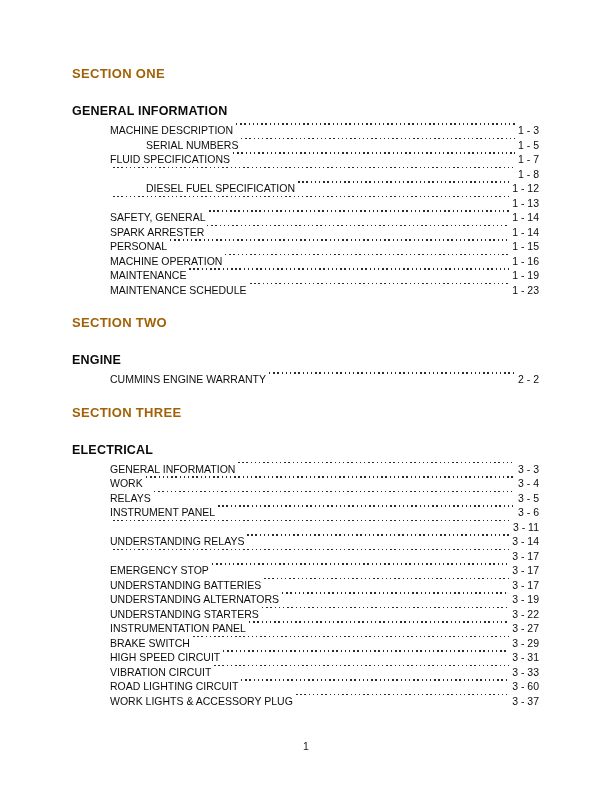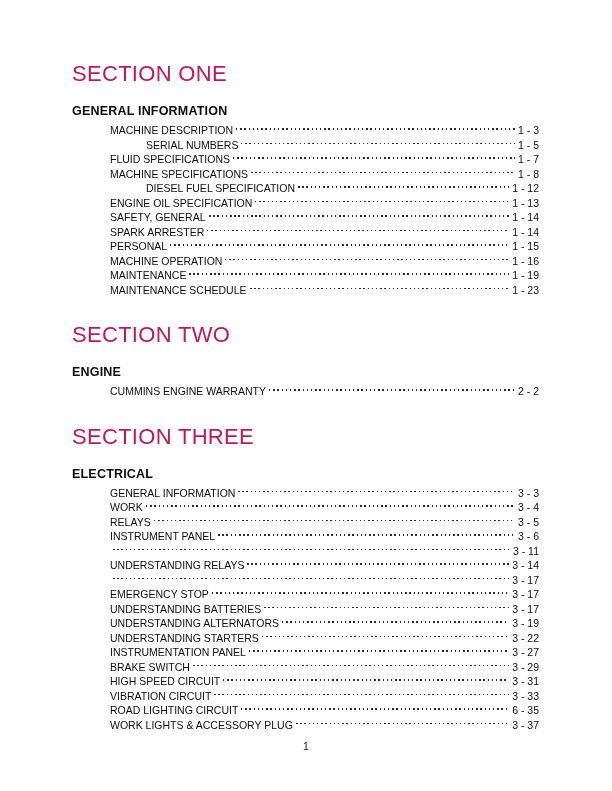--- a/index.html
+++ b/index.html
@@ -20,41 +20,41 @@
     inset: 0;
     background: #ffffff;
   }
   .content {
     position: absolute;
     left: 72px;
     right: 73px;
     top: 64px;
   }
   .section { margin: 0; }
-  .section + .section { margin-top: 28px; }
+  .section + .section { margin-top: 16px; }
   .section-title {
-    font-size: 22px;
+    font-size: 13px;
     line-height: 20px;
-    font-weight: 400;
+    font-weight: 700;
     letter-spacing: 0.3px;
     margin: 0 0 20px 0;
-    color: #be185d;
+    color: #a16207;
   }
   .group-heading {
     font-size: 12.5px;
     line-height: 15px;
     font-weight: 700;
     letter-spacing: 0.2px;
     margin: 0 0 4px 0;
     color: #0a0a0a;
   }
   .entries { margin: 0; }
   .entry-row {
     display: flex;
-    align-items: center;
+    align-items: flex-start;
     line-height: 14.5px;
     height: 14.5px;
     font-size: 10.5px;
   }
   .entry-row.level-1 { padding-left: 38px; }
   .entry-row.level-2 { padding-left: 74px; }
   .entry-label {
     white-space: nowrap;
     flex: 0 0 auto;
   }
@@ -100,31 +100,29 @@
             <span class="entry-label">SERIAL NUMBERS</span>
             <span class="dot-leader"></span>
             <span class="entry-page">1 - 5</span>
           </div>
           <div class="entry-row level-1">
             <span class="entry-label">FLUID SPECIFICATIONS</span>
             <span class="dot-leader"></span>
             <span class="entry-page">1 - 7</span>
           </div>
           <div class="entry-row level-1">
-            <span class="entry-label">MACHINE SPECIFICATIONS</span>
             <span class="dot-leader"></span>
             <span class="entry-page">1 - 8</span>
           </div>
           <div class="entry-row level-2">
             <span class="entry-label">DIESEL FUEL SPECIFICATION</span>
             <span class="dot-leader"></span>
             <span class="entry-page">1 - 12</span>
           </div>
           <div class="entry-row level-1">
-            <span class="entry-label">ENGINE OIL SPECIFICATION</span>
             <span class="dot-leader"></span>
             <span class="entry-page">1 - 13</span>
           </div>
           <div class="entry-row level-1">
             <span class="entry-label">SAFETY, GENERAL</span>
             <span class="dot-leader"></span>
             <span class="entry-page">1 - 14</span>
           </div>
           <div class="entry-row level-1">
             <span class="entry-label">SPARK ARRESTER</span>
@@ -237,21 +235,21 @@
             <span class="entry-page">3 - 31</span>
           </div>
           <div class="entry-row level-1">
             <span class="entry-label">VIBRATION CIRCUIT</span>
             <span class="dot-leader"></span>
             <span class="entry-page">3 - 33</span>
           </div>
           <div class="entry-row level-1">
             <span class="entry-label">ROAD LIGHTING CIRCUIT</span>
             <span class="dot-leader"></span>
-            <span class="entry-page">6 - 35</span>
+            <span class="entry-page">3 - 60</span>
           </div>
           <div class="entry-row level-1">
             <span class="entry-label">WORK LIGHTS &amp; ACCESSORY PLUG</span>
             <span class="dot-leader"></span>
             <span class="entry-page">3 - 37</span>
           </div>
         </div>
       </div>
     </div>
   <div class="footer-page-number">1</div>

